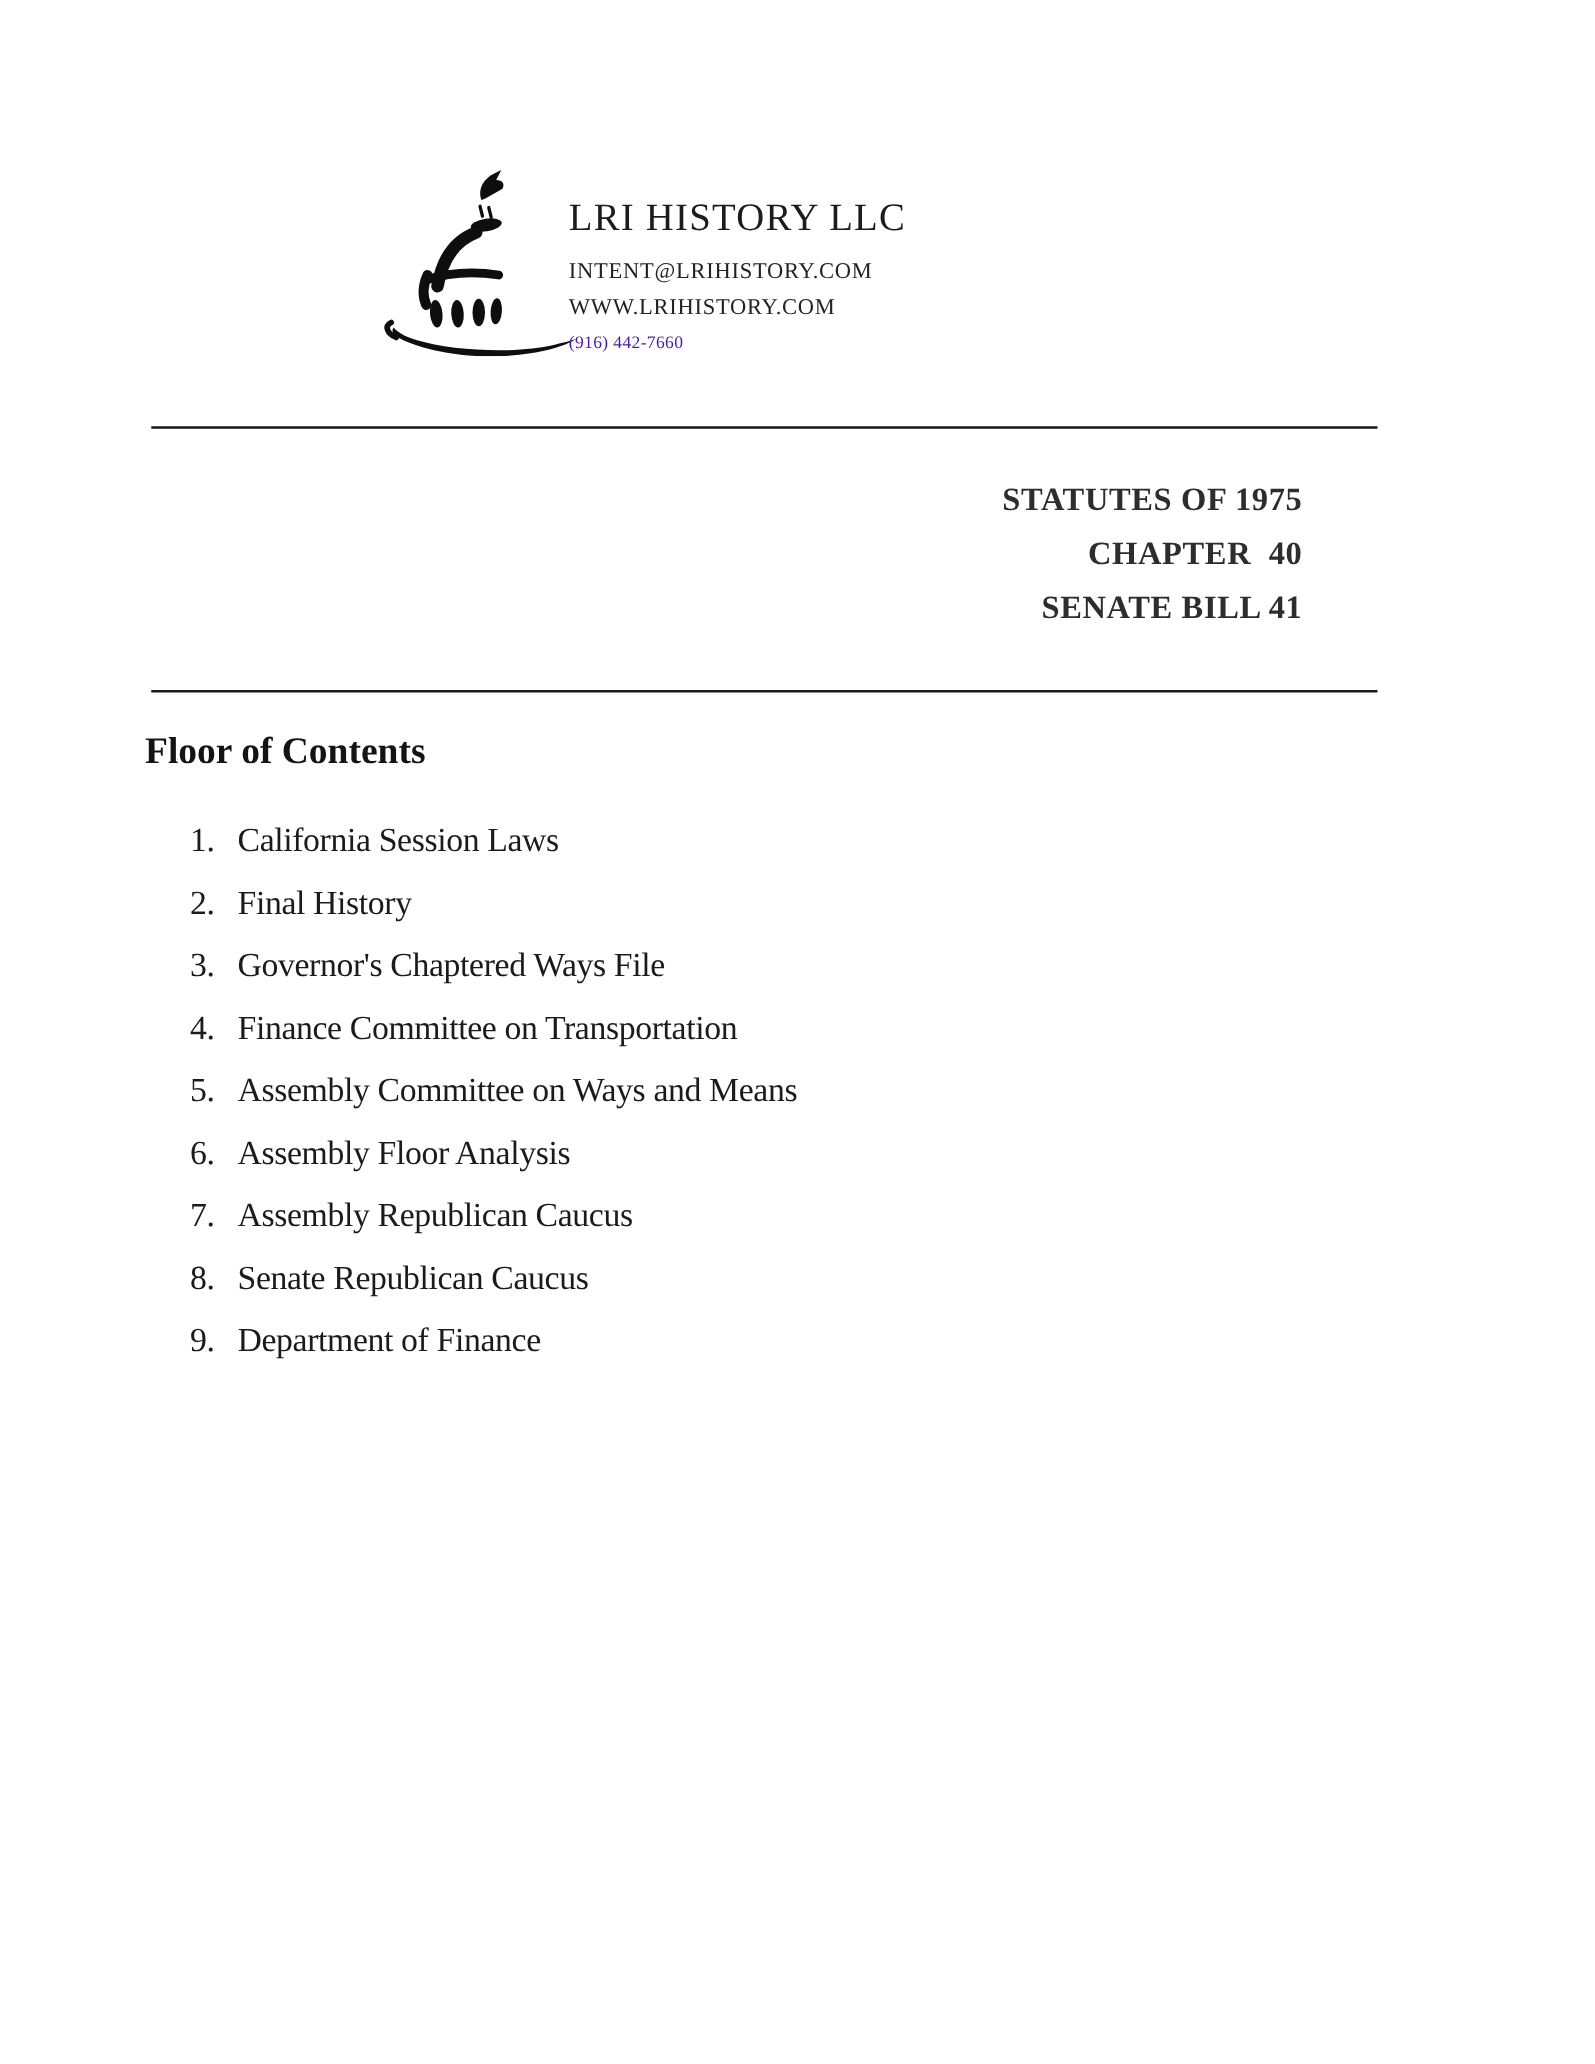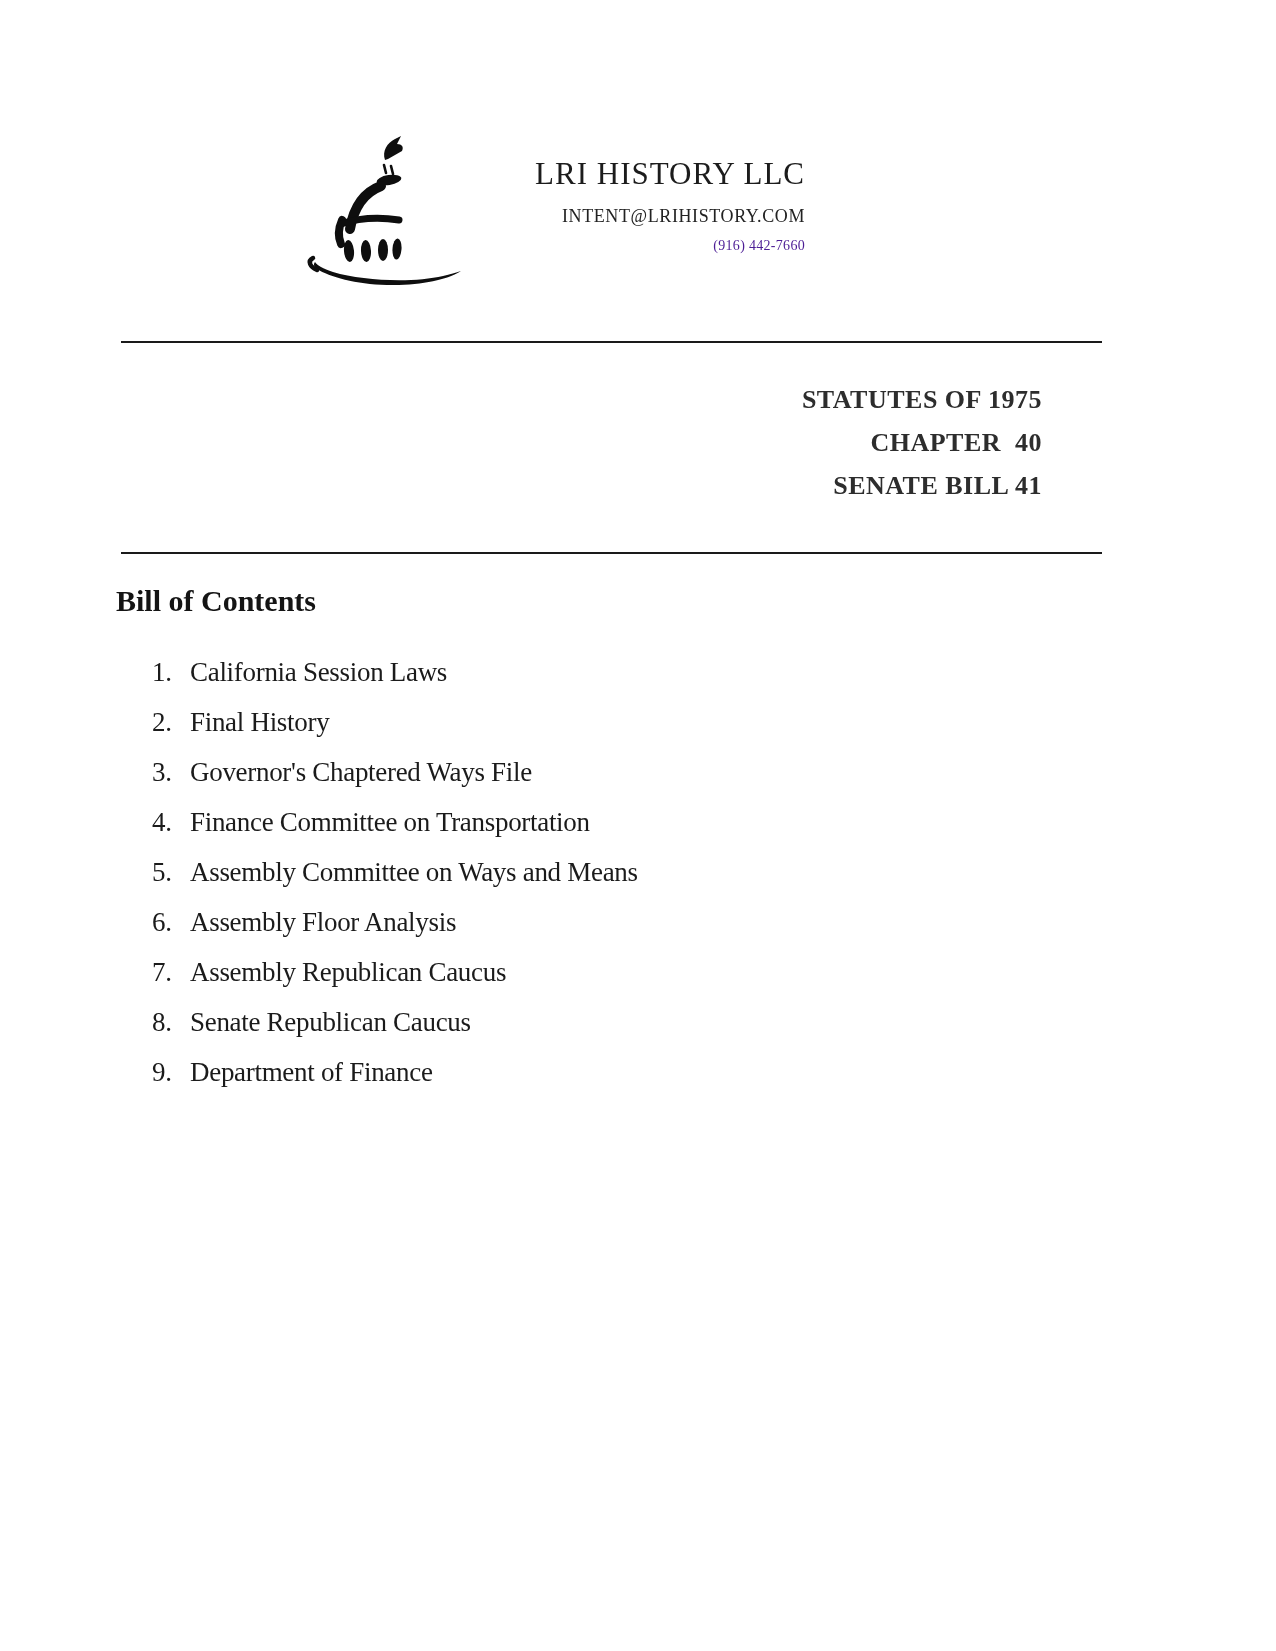--- a/index.html
+++ b/index.html
@@ -23,21 +23,21 @@
     left: 293px;
     top: 120px;
     width: 182px;
     height: 165px;
   }
   .company {
     position: absolute;
     left: 455px;
     top: 153px;
     width: 350px;
-    text-align: right;
+    text-align: left;
   }
   .company-name {
     font-size: 31px;
     line-height: 42px;
     letter-spacing: 1px;
     color: #1c1c1c;
     white-space: nowrap;
   }
   .company-email {
     margin-top: 6px;
@@ -147,34 +147,35 @@
 
       <path d="M48,104 C66,98 86,97 106,100" stroke-width="7"></path>
 
       <path d="M24,150 C17,147 14,141 20,138" stroke-width="4.5"></path>
     </g>
   </svg>
 
   <div class="company">
     <div class="company-name">LRI HISTORY LLC</div>
     <div class="company-email">INTENT@LRIHISTORY.COM</div>
+    <div class="company-web">WWW.LRIHISTORY.COM</div>
     <div class="company-phone">(916) 442-7660</div>
   </div>
 
   <div class="rule rule-top"></div>
 
   <div class="title-block">
     <div class="title-line">STATUTES OF 1975</div>
     <div class="title-line">CHAPTER  40</div>
     <div class="title-line">SENATE BILL 41</div>
   </div>
 
   <div class="rule rule-bottom"></div>
 
-  <div class="toc-heading">Bill of Contents</div>
+  <div class="toc-heading">Floor of Contents</div>
 
   <ol class="toc-list">
     <li class="toc-item">
       <span class="toc-num">1.</span>
       <span class="toc-label">California Session Laws</span>
     </li>
     <li class="toc-item">
       <span class="toc-num">2.</span>
       <span class="toc-label">Final History</span>
     </li>

